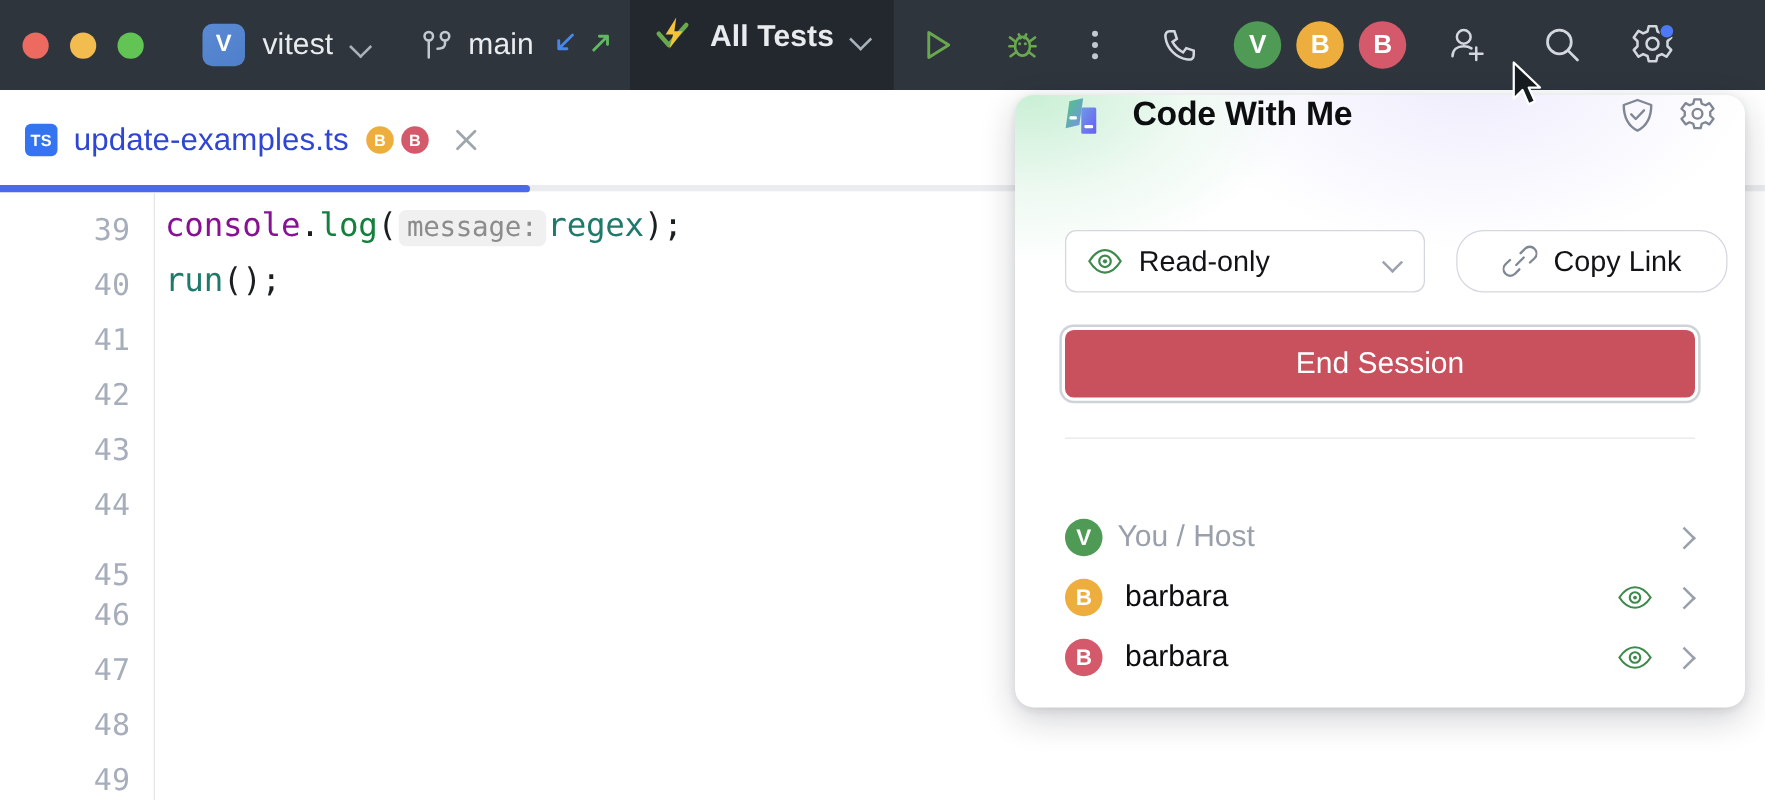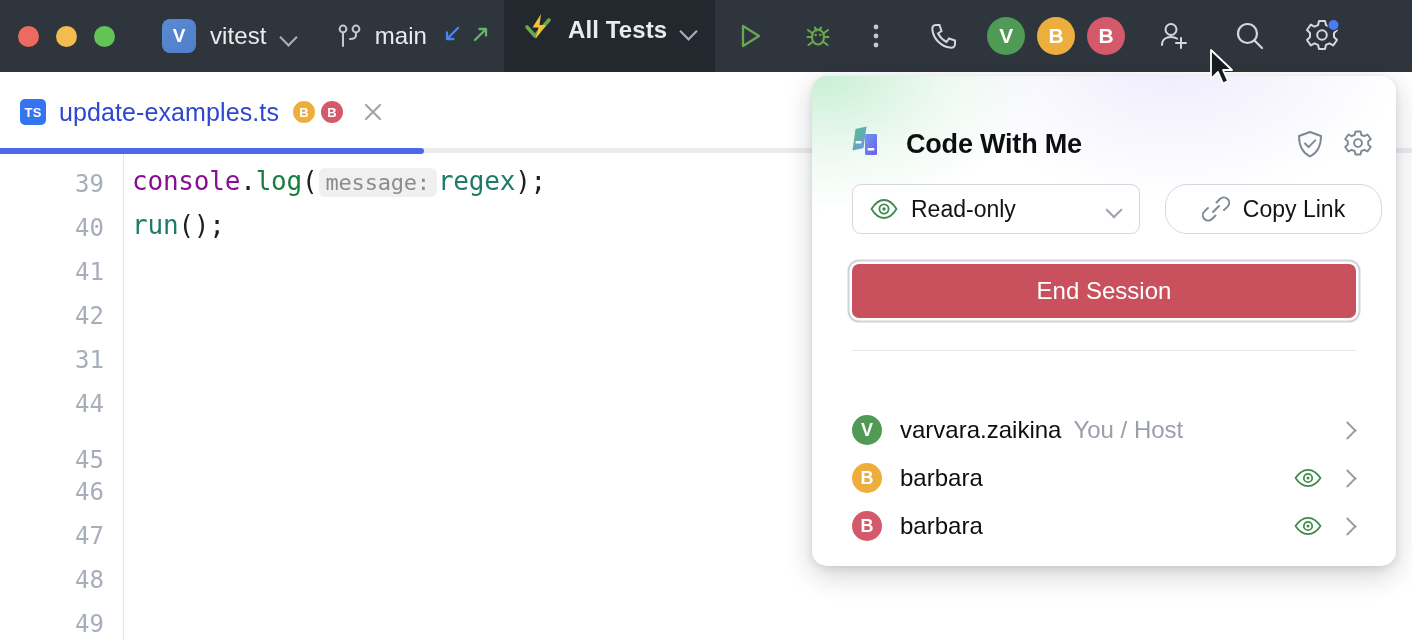--- a/index.html
+++ b/index.html
@@ -139,21 +139,21 @@
     position: absolute; left: 0; top: 0; width: 584px; height: 215px;
     background:
       radial-gradient(ellipse 300px 190px at 2% 0%, rgba(158,226,179,.55) 0%, rgba(180,231,196,.22) 42%, rgba(255,255,255,0) 72%),
       radial-gradient(ellipse 330px 210px at 62% -10%, rgba(213,206,248,.40) 0%, rgba(255,255,255,0) 70%);
     pointer-events: none;
   }
   .cwm-inner { position: relative; width: 584px; height: 490px; }
 
   .cwm-header {
     position: absolute; left: 0; top: 0; width: 584px; height: 84px;
-    display: flex; align-items: flex-end; padding: 0 22px 0 40px;
+    display: flex; align-items: flex-start; padding: 0 22px 0 40px;
   }
   .cwm-logo { width: 36px; height: 36px; flex: 0 0 auto; }
   .cwm-title {
     margin-left: 18px; font-size: 27px; font-weight: 700; color: #0d0e10;
     letter-spacing: -.2px;
   }
   .cwm-hdr-actions { margin-left: auto; display: flex; align-items: center; gap: 16px; }
   .hdr-icon { width: 32px; height: 32px; display: flex; align-items: center; justify-content: center; }
 
   .cwm-controls {
@@ -340,21 +340,21 @@
 
   <div class="progress-track"></div>
   <div class="progress-fill" id="progress-fill" style="width: 423.6px; background: rgb(75, 105, 232);"></div>
 
   <div class="editor">
     <div class="gutter" id="gutter">
         <div class="lnum" style="top: 16px;">39</div>
         <div class="lnum" style="top: 60px;">40</div>
         <div class="lnum" style="top: 104px;">41</div>
         <div class="lnum" style="top: 148px;">42</div>
-        <div class="lnum" style="top: 192px;">31</div>
+        <div class="lnum" style="top: 192px;">43</div>
         <div class="lnum" style="top: 236px;">44</div>
         <div class="lnum" style="top: 292px;">45</div>
         <div class="lnum" style="top: 324px;">46</div>
         <div class="lnum" style="top: 368px;">47</div>
         <div class="lnum" style="top: 412px;">48</div>
         <div class="lnum" style="top: 456px;">49</div>
       </div>
     <div class="codearea">
       <div class="codeline" style="top:12px;"><span class="t-obj">console</span><span class="t-punct">.</span><span class="t-fn">log</span><span class="t-punct">(</span><span class="inlay">message:</span><span class="t-var">regex</span><span class="t-punct">);</span></div>
       <div class="codeline" style="top:56px;"><span class="t-var">run</span><span class="t-punct">();</span></div>
@@ -427,21 +427,20 @@
       </div>
 
       <button class="btn-end" style="background: rgb(201, 81, 94);">End Session</button>
 
       <div class="divider"></div>
 
       <div class="plist">
 
         <div class="prow">
           <div class="avatar av-p av-green">V</div>
-          <div class="pname">varvara.zaikina</div>
           <div class="ptag">You / Host</div>
           <div class="prow-actions">
             <div class="rchev"></div>
           </div>
         </div>
 
         <div class="prow">
           <div class="avatar av-p av-amber">B</div>
           <div class="pname">barbara</div>
           <div class="prow-actions">

